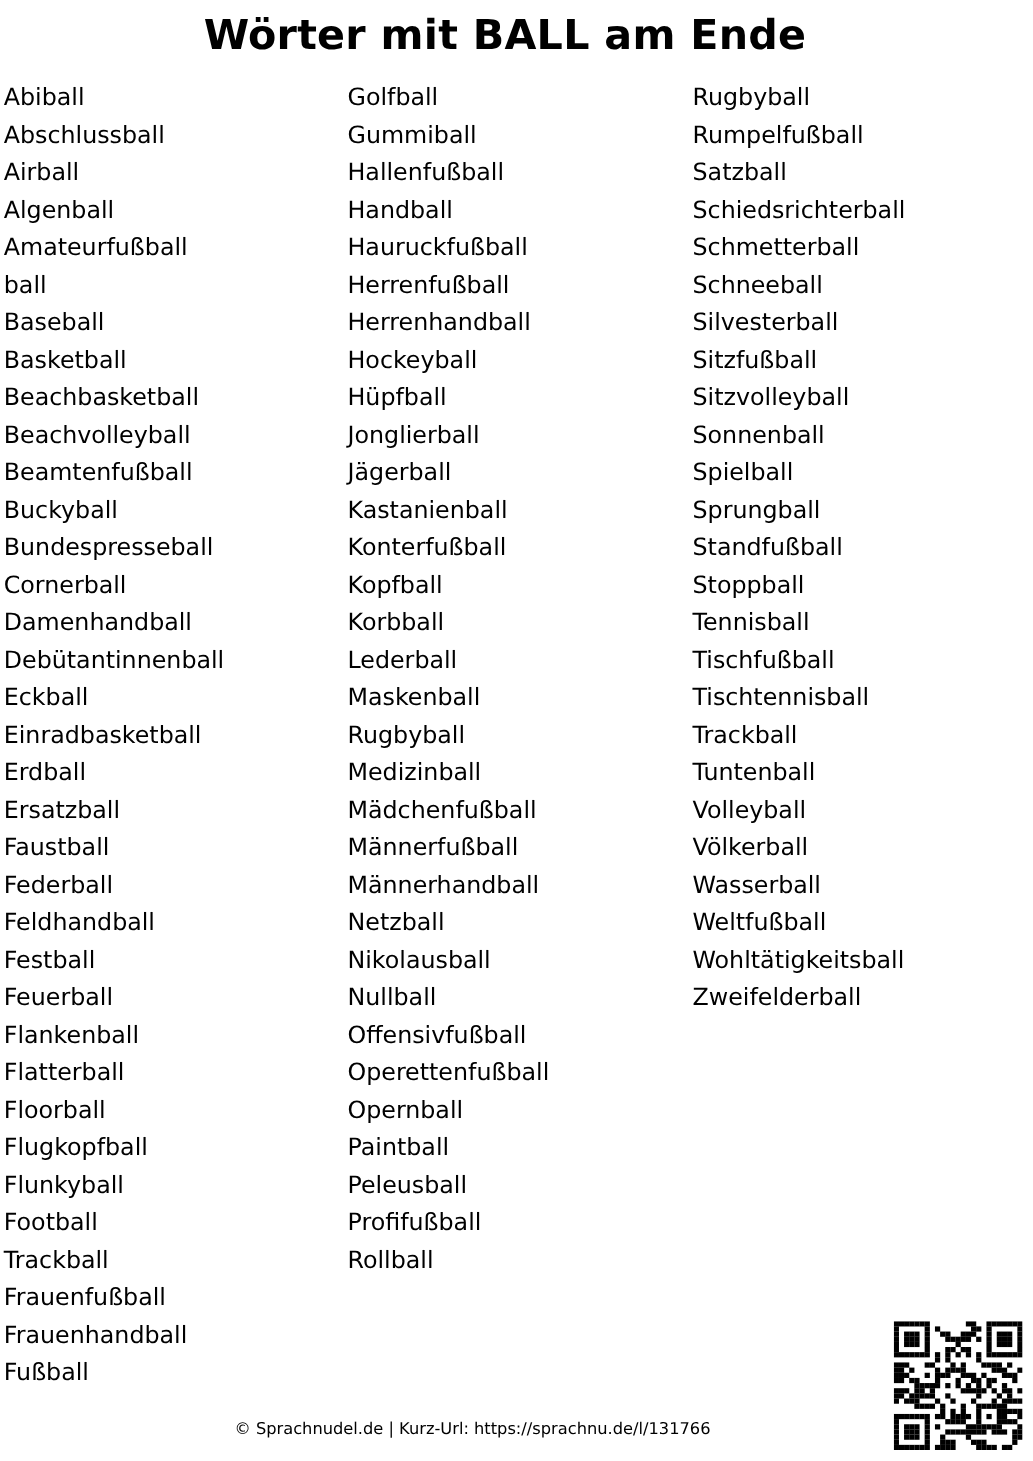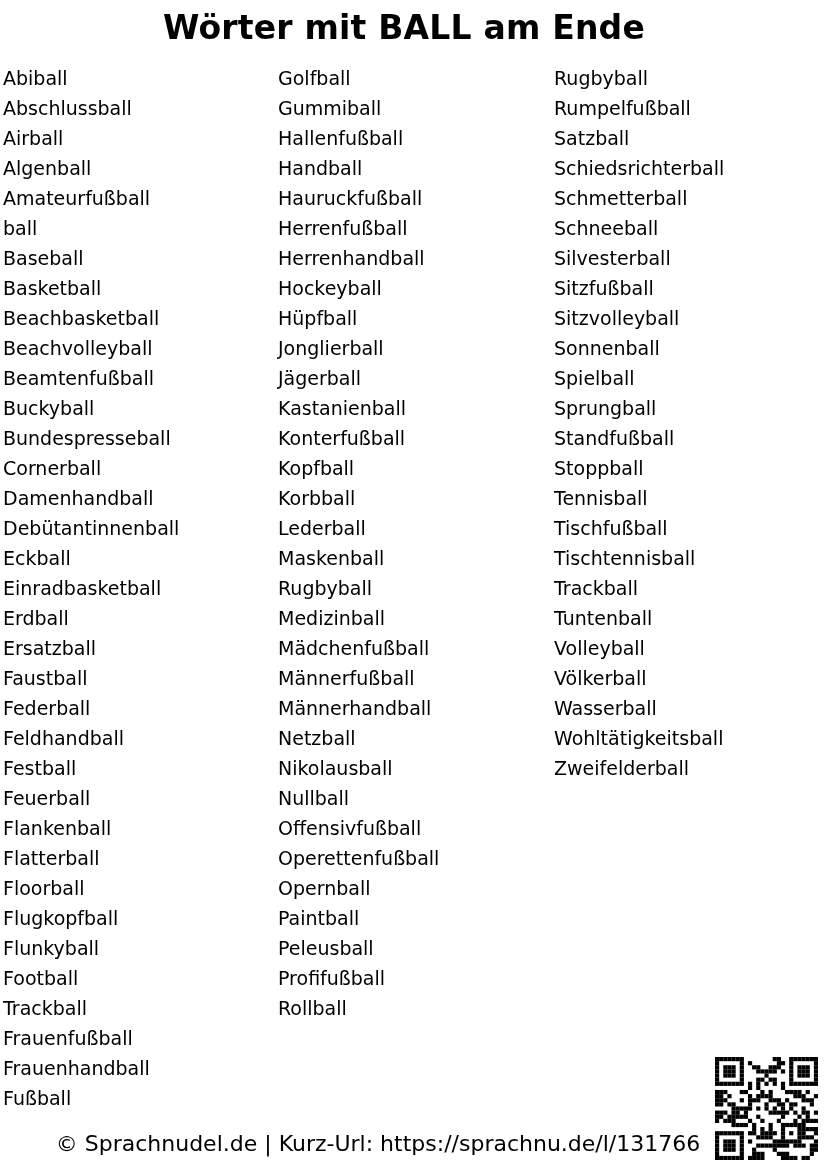--- a/index.html
+++ b/index.html
@@ -37,21 +37,21 @@
     line-height: 30px;
     font-size: 19px;
     white-space: nowrap;
   }
   .footer {
     position: absolute;
     top: 1132px;
     left: 0;
     width: 756px;
     text-align: center;
-    font-size: 22px;
+    font-size: 13px;
     line-height: 24px;
   }
   .qr {
     position: absolute;
     left: 715px;
     top: 1057px;
     width: 103px;
     height: 103px;
   }
   .qr rect { fill: #000000; }
@@ -151,20 +151,21 @@
         <div class="word">Standfußball</div>
         <div class="word">Stoppball</div>
         <div class="word">Tennisball</div>
         <div class="word">Tischfußball</div>
         <div class="word">Tischtennisball</div>
         <div class="word">Trackball</div>
         <div class="word">Tuntenball</div>
         <div class="word">Volleyball</div>
         <div class="word">Völkerball</div>
         <div class="word">Wasserball</div>
+        <div class="word">Weltfußball</div>
         <div class="word">Wohltätigkeitsball</div>
         <div class="word">Zweifelderball</div>
       </div>
   </div>
 
   <div class="footer">
     <span>© Sprachnudel.de | Kurz-Url: https://sprachnu.de/l/131766</span>
   </div>
 
   <svg class="qr" id="qr" viewBox="0 0 103 103" xmlns="http://www.w3.org/2000/svg">

